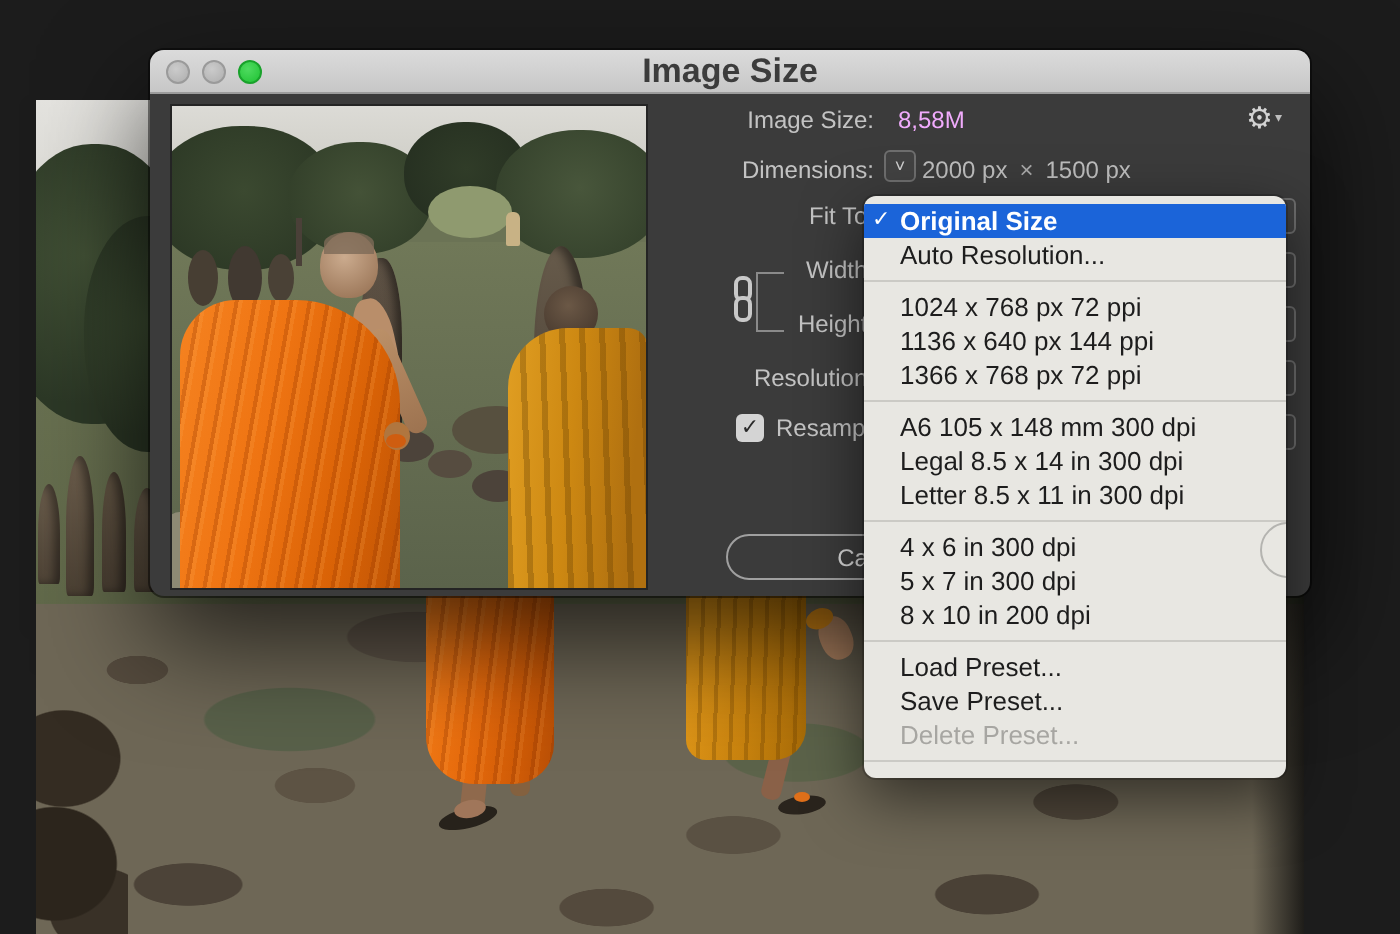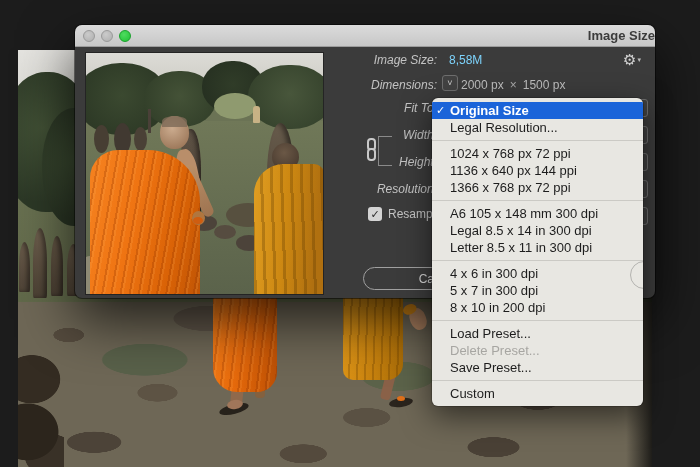--- a/index.html
+++ b/index.html
@@ -66,22 +66,22 @@
   .monkR .sandal{position:absolute;left:46px;top:106px;width:24px;height:9px;background:#2a241d;border-radius:50%;transform:rotate(-8deg);}
   .monkR .strap{position:absolute;left:54px;top:104px;width:8px;height:5px;background:#e0701a;border-radius:50%;}
   .handR{position:absolute;left:392px;top:258px;width:16px;height:22px;background:#bb8c68;border-radius:45%;transform:rotate(-22deg);}
   .handR::before{content:"";position:absolute;left:-3px;top:-6px;width:14px;height:10px;background:#d98a16;border-radius:50%;}
 
   
   .dialog{position:absolute;left:75px;top:25px;width:580px;height:273px;z-index:10;
     background:#3b3b3b;border-radius:7px;box-shadow:0 22px 55px rgba(0,0,0,.7),0 0 0 1px rgba(0,0,0,.45);}
   .titlebar{position:absolute;left:0;top:0;width:100%;height:22px;border-radius:7px 7px 0 0;
     background:linear-gradient(180deg,#dbdbdb,#c7c7c7);border-bottom:1px solid #9c9c9c;box-sizing:border-box;}
-  .title{position:absolute;left:0;right:0;top:0;height:22px;line-height:22px;text-align:right;
-    font-size:13px;font-weight:bold;color:#3c3c3c;}
+  .title{position:absolute;left:0;right:0;top:0;height:22px;line-height:22px;text-align:center;
+    font-size:17px;font-weight:bold;color:#3c3c3c;}
   .tl{position:absolute;top:5px;width:12px;height:12px;border-radius:50%;box-sizing:border-box;}
   .tl-close{left:8px;background:radial-gradient(circle at 40% 35%,#cbcbcb,#aeaeae);border:1px solid #9a9a9a;}
   .tl-min{left:26px;background:radial-gradient(circle at 40% 35%,#cbcbcb,#aeaeae);border:1px solid #9a9a9a;}
   .tl-zoom{left:44px;background:radial-gradient(circle at 40% 35%,#4fdb60,#1fc233);border:1px solid #19a22b;}
 
   
   .preview{position:absolute;left:10px;top:27px;width:237px;height:241px;overflow:hidden;
     background:#6b7355;border:1px solid #242424;box-sizing:content-box;}
   .pv-sky{position:absolute;left:0;top:0;width:100%;height:42px;background:linear-gradient(180deg,#dcdbd6,#cbcac2);}
   .pv-tree{position:absolute;border-radius:48%;}
@@ -118,28 +118,28 @@
   .pv-armL{position:absolute;left:96px;top:112px;width:11px;height:56px;background:linear-gradient(180deg,#bb9068,#9d7350);border-radius:6px;transform:rotate(-24deg);transform-origin:top center;}
   .pv-handL{position:absolute;left:106px;top:158px;width:13px;height:14px;background:#b0763f;border-radius:50%;}
   .pv-handL::after{content:"";position:absolute;left:1px;top:6px;width:10px;height:7px;background:#cf5d10;border-radius:50%;}
   .pv-headR{position:absolute;left:186px;top:90px;width:27px;height:28px;border-radius:50%;background:radial-gradient(circle at 45% 35%,#6b5846,#46382d 85%);}
   .pv-robeR{position:absolute;left:168px;top:111px;width:70px;height:130px;border-radius:30px 10px 0 0;
     background:linear-gradient(95deg,#e09e22 0%,#cd8812 45%,#b07010 85%);}
   .pv-robeR::after{content:"";position:absolute;inset:0;border-radius:inherit;
     background:repeating-linear-gradient(88deg,rgba(90,55,0,.3) 0 3px,transparent 3px 10px);}
 
   
-  .fieldlabel{position:absolute;right:218px;width:150px;text-align:right;font-size:12px;line-height:16px;color:#c3c3c3;font-style:italic;}
+  .fieldlabel{position:absolute;right:218px;width:150px;text-align:right;font-size:12px;line-height:16px;color:#c3c3c3;}
   .lab-imagesize{top:27px;}
   .lab-dimensions{top:52px;}
   .lab-fitto{top:75px;}
   .lab-width{top:102px;}
   .lab-height{top:129px;}
   .lab-resolution{top:156px;}
-  .val{position:absolute;font-size:12px;line-height:16px;color:#7dd3fc;}
+  .val{position:absolute;font-size:12px;line-height:16px;color:#f0abfc;}
   .val-imagesize{left:374px;top:27px;}
   .val-dimensions{left:386px;top:52px;color:#bdbdbd;}
   .val-dimensions .x{margin:0 6px;color:#a8a8a8;}
   .dimchev{position:absolute;left:367px;top:50px;width:16px;height:16px;border:1px solid #6e6e6e;border-radius:3px;
     box-sizing:border-box;background:#424242;color:#cfcfcf;font-size:9px;line-height:14px;text-align:center;}
   .gear{position:absolute;left:548px;top:26px;width:26px;height:18px;color:#d2d2d2;font-size:15px;line-height:18px;}
   .gear .caret{font-size:7px;vertical-align:3px;color:#bdbdbd;margin-left:1px;}
   .unitstub{position:absolute;right:7px;width:16px;height:18px;border:1px solid #6e6e6e;border-radius:3px;
     box-sizing:border-box;background:#404040;color:#cfcfcf;font-size:9px;line-height:16px;text-align:center;}
   .us1{top:74px;} .us2{top:101px;} .us3{top:128px;} .us4{top:155px;} .us5{top:182px;}
@@ -265,32 +265,31 @@
 
   <div class="checkbox"><span>✓</span></div>
   <div class="lab-resample">Resample:</div>
 
   <button class="btn-cancel">Cancel</button>
 </div>
 
 <div class="menu">
   <div class="okarc"></div>
 <div class="mitem sel"><span class="mcheck">✓</span><span>Original Size</span></div>
-    <div class="mitem"><span>Legal Resolution...</span></div>
+    <div class="mitem"><span>Auto Resolution...</span></div>
     <div class="msep"></div>
     <div class="mitem"><span>1024 x 768 px 72 ppi</span></div>
     <div class="mitem"><span>1136 x 640 px 144 ppi</span></div>
     <div class="mitem"><span>1366 x 768 px 72 ppi</span></div>
     <div class="msep"></div>
     <div class="mitem"><span>A6 105 x 148 mm 300 dpi</span></div>
     <div class="mitem"><span>Legal 8.5 x 14 in 300 dpi</span></div>
     <div class="mitem"><span>Letter 8.5 x 11 in 300 dpi</span></div>
     <div class="msep"></div>
     <div class="mitem"><span>4 x 6 in 300 dpi</span></div>
     <div class="mitem"><span>5 x 7 in 300 dpi</span></div>
     <div class="mitem"><span>8 x 10 in 200 dpi</span></div>
     <div class="msep"></div>
     <div class="mitem"><span>Load Preset...</span></div>
+    <div class="mitem"><span>Save Preset...</span></div>
     <div class="mitem dis"><span>Delete Preset...</span></div>
-    <div class="mitem"><span>Save Preset...</span></div>
-    <div class="msep"></div>
-    <div class="mitem"><span>Custom</span></div>
+    <div class="msep"></div>
   </div>
 
 </body></html>

